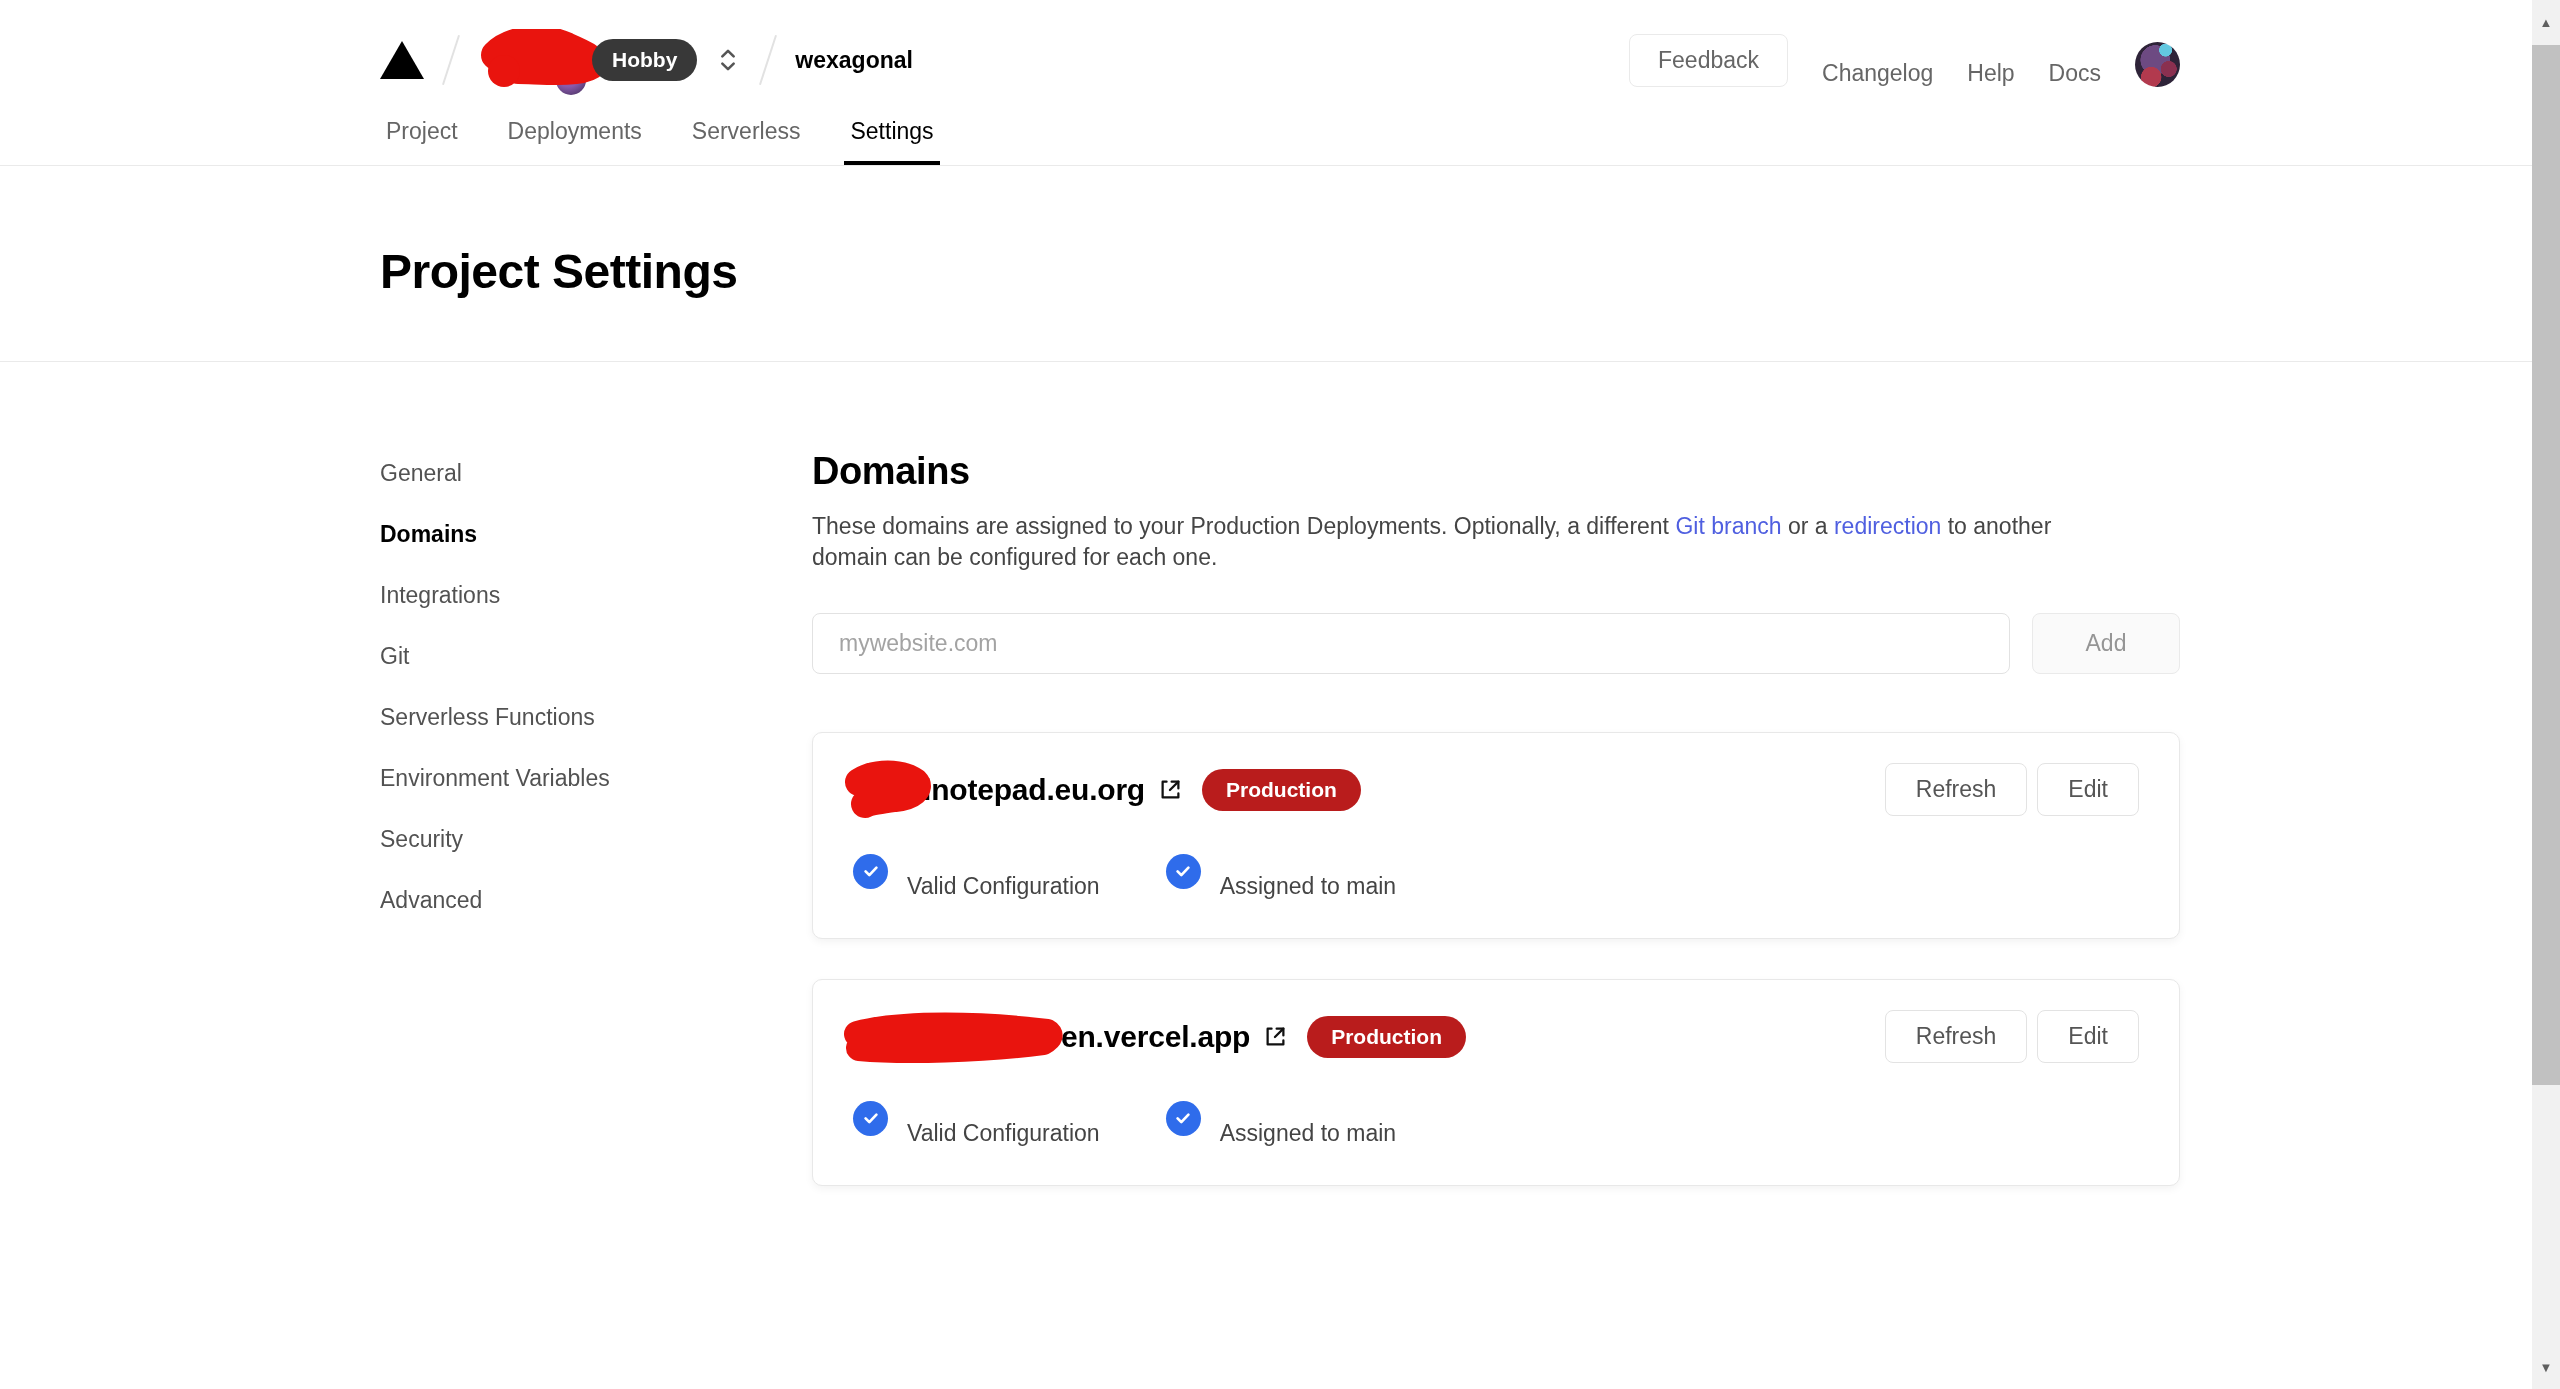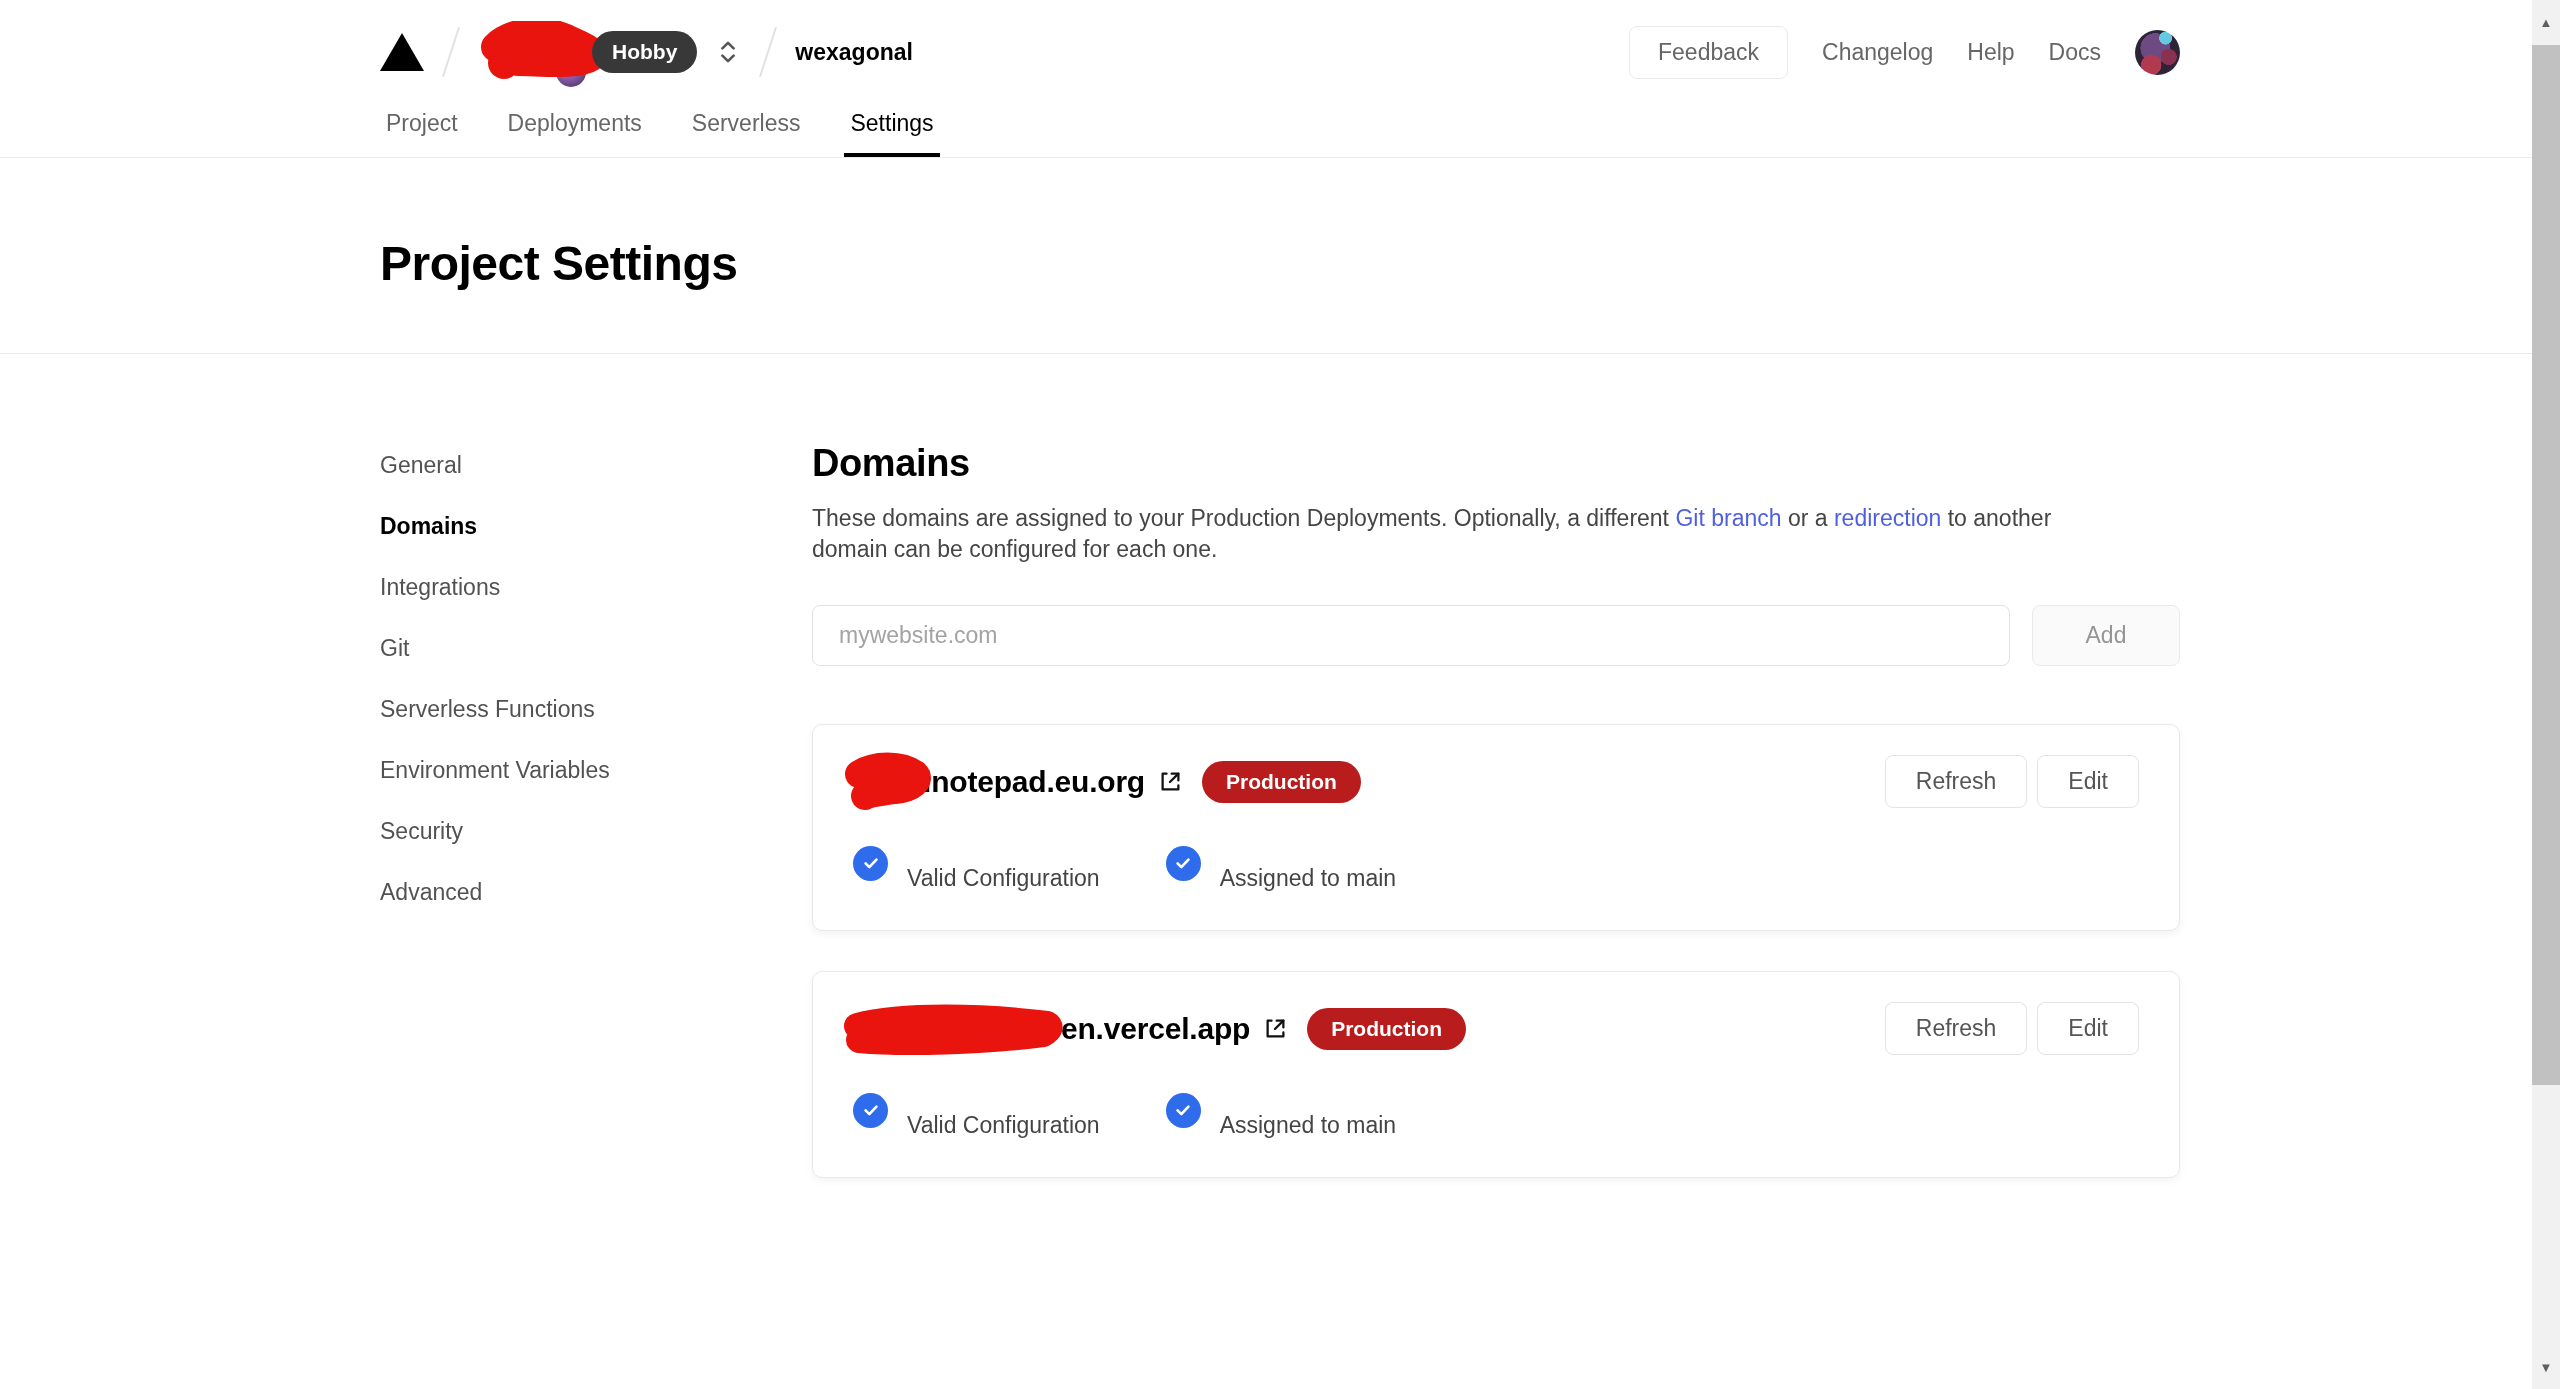--- a/index.html
+++ b/index.html
@@ -2,33 +2,33 @@
 <html><head>
 <meta charset="utf-8">
 <style>
   * { margin:0; padding:0; box-sizing:border-box; }
   html,body { width:2560px; height:1389px; overflow:hidden; background:#fff;
               font-family:"Liberation Sans","DejaVu Sans",sans-serif; color:#000; }
 
   
   .header { height:158px; border-bottom:1px solid #eaeaea; background:#fff; }
   .header-inner { width:1800px; margin:0 auto; height:100%; position:relative; }
-  .header-top { display:flex; align-items:center; padding-top:24px; height:80px; }
+  .header-top { display:flex; align-items:center; padding-top:24px; height:80px;margin-top:8px; }
   .logo-triangle { width:0; height:0; border-left:22px solid transparent;
                    border-right:22px solid transparent; border-bottom:38px solid #000; }
   .slash { width:2px; height:52px; background:#e2e2e2; transform:rotate(18deg); margin:0 26px; }
   .team-redaction { position:relative; width:128px; height:62px; margin-right:-4px; }
   .team-avatar-sliver { position:absolute; left:78px; top:36px; width:30px; height:30px;
                         border-radius:50%; background:radial-gradient(circle at 40% 30%, #8a5bac 0 45%, #3c2a52 100%); }
   .team-redaction svg { position:absolute; left:0; top:0; }
   .plan-badge { background:#383838; color:#fff; font-size:21px; font-weight:700;
                 padding:9px 20px; border-radius:999px; position:relative; z-index:2; margin-left:-10px; }
   .caret-selector { margin-left:18px; display:flex; align-items:center; cursor:pointer; }
   .project-name { font-size:23px; font-weight:600; color:#000; }
-  .header-right { margin-left:auto; display:flex; align-items:center; gap:34px; }
+  .header-right { margin-left:auto; display:flex; align-items:flex-end; gap:34px; }
   .feedback-btn { border:1px solid #eaeaea; border-radius:8px; background:#fff; color:#666;
                   font-size:23px; padding:12px 28px; cursor:pointer; font-family:inherit; }
   .nav-link { color:#666; font-size:23px; cursor:pointer; }
   .avatar { width:45px; height:45px; border-radius:50%; cursor:pointer;
             background:
               radial-gradient(circle at 68% 18%, #63c8e0 0 13%, rgba(0,0,0,0) 14%),
               radial-gradient(circle at 36% 78%, #b23a4e 0 22%, rgba(0,0,0,0) 23%),
               radial-gradient(circle at 75% 60%, #8a3050 0 18%, rgba(0,0,0,0) 19%),
               radial-gradient(circle at 45% 40%, #6d4a82 0 40%, #2e2338 41%); }
 

